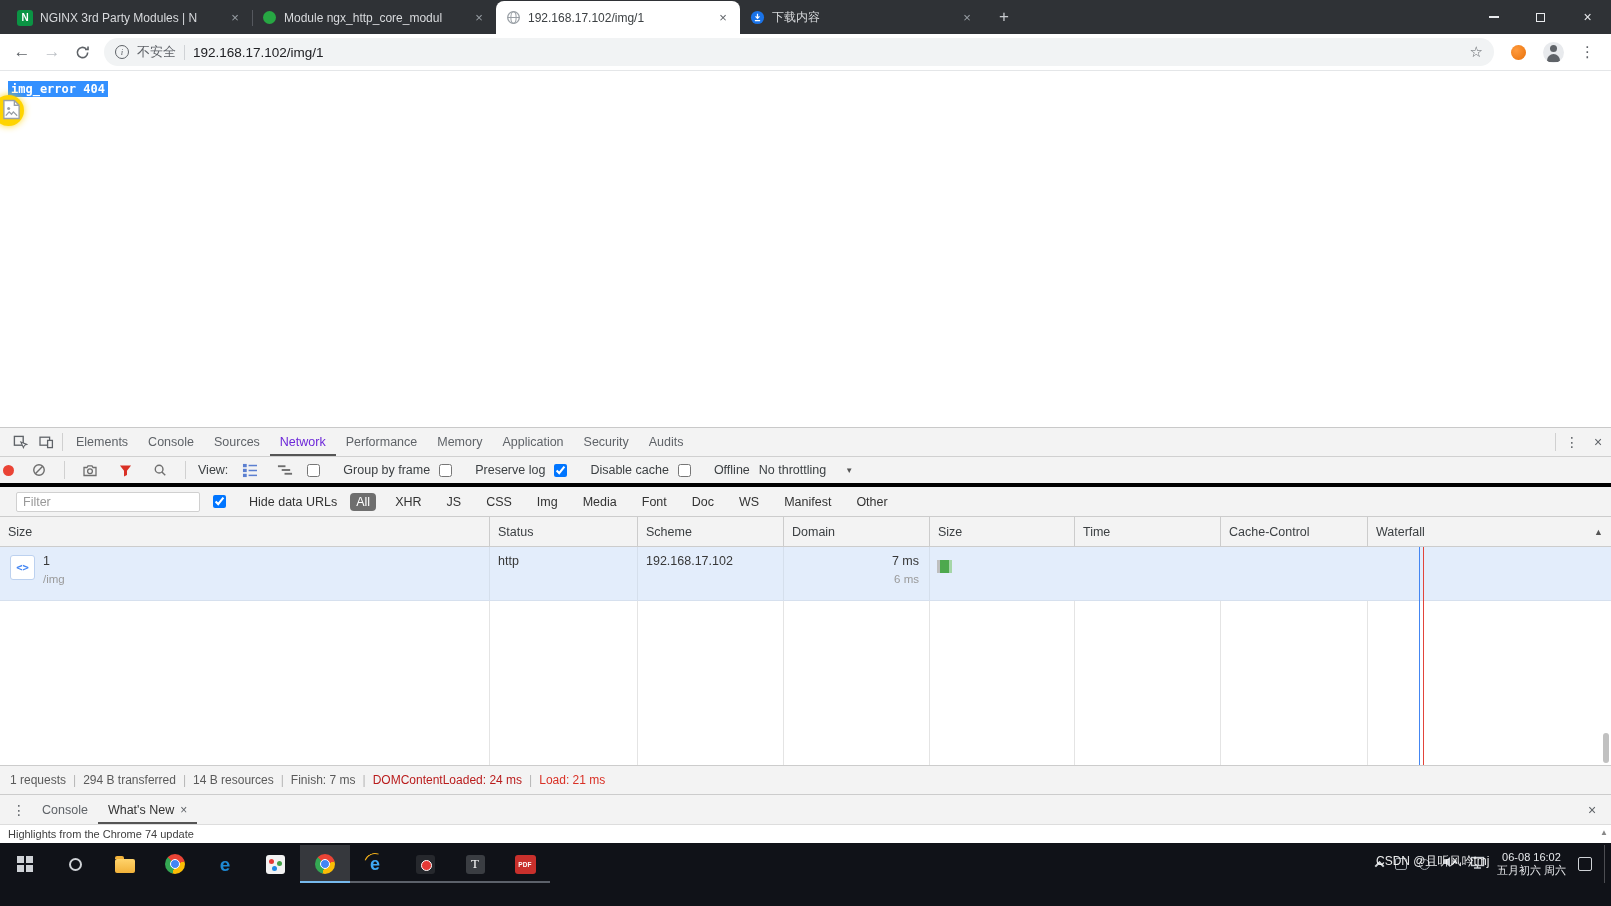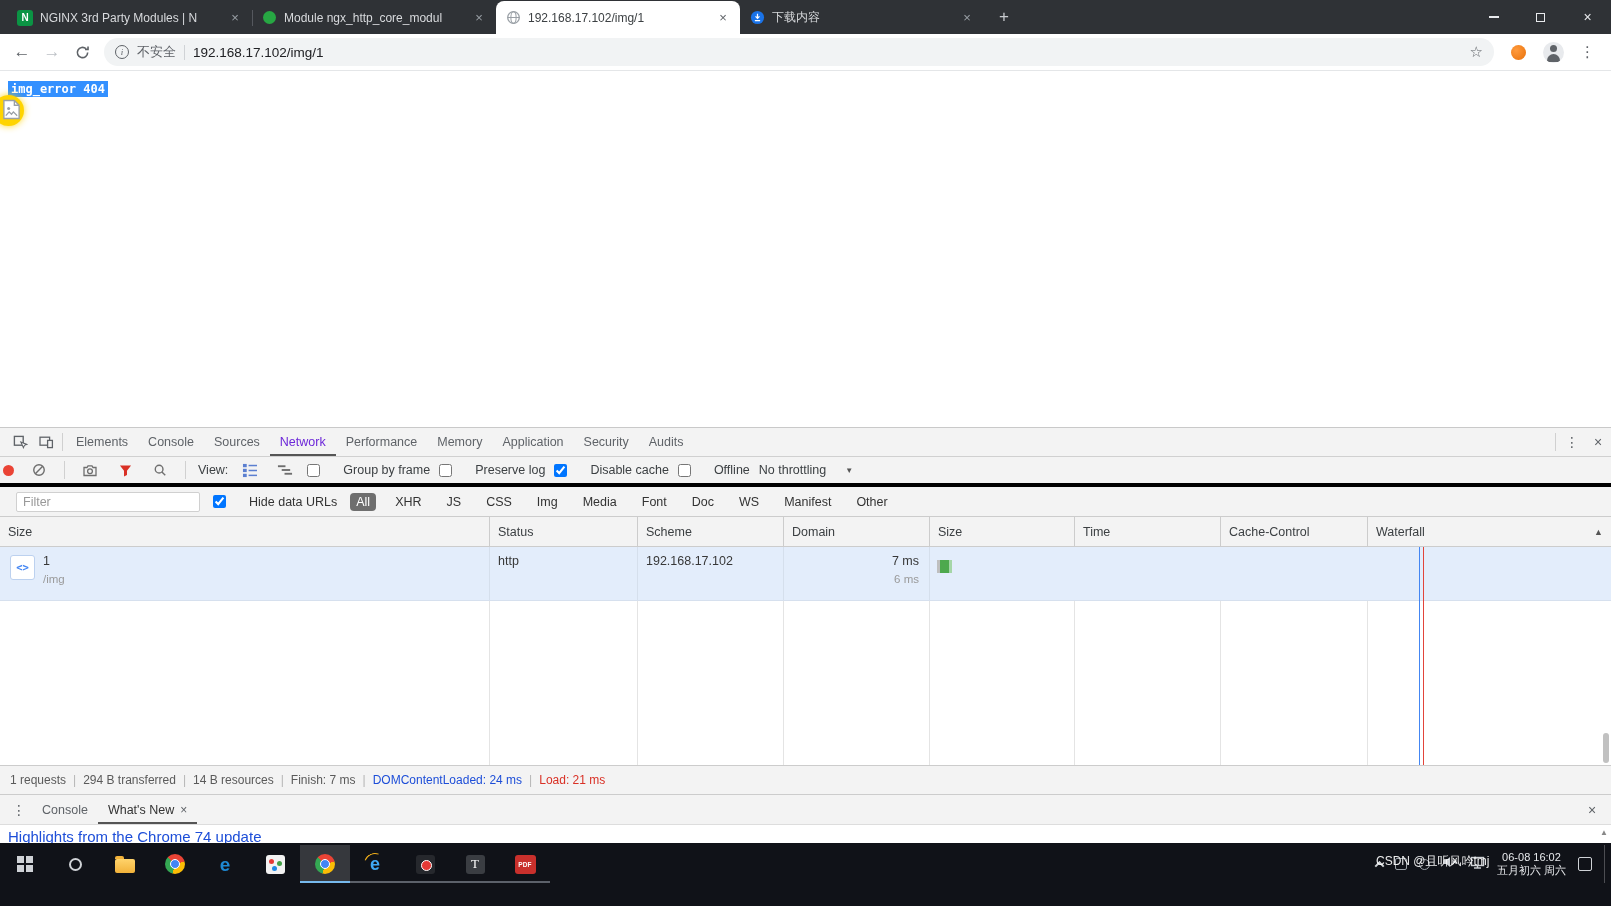--- a/index.html
+++ b/index.html
@@ -85,29 +85,29 @@
   .wf-seg2{width:9px;background:#4ea94e}
   .wf-seg3{width:3px;background:#a5d6a7}
   .colline{position:absolute;top:54px;bottom:0;width:1px;background:#e4e4e4}
   .marker{position:absolute;top:0;bottom:0;width:1px}
   .marker.blue{background:#4486f2}
   .marker.red{background:#e2443a}
   .vscroll-thumb{position:absolute;right:2px;top:186px;width:6px;height:30px;border-radius:3px;background:#c1c1c1}
 
   .dt-summary{height:26px;border-top:1px solid #ccc;padding:14px 10px;font-size:12px;color:#5a5a5a}
   .sum-sep{color:#b5b5b5;margin:0 7px}
-  .sum-dcl{color:#1d4ed8}
+  .sum-dcl{color:#b91c1c}
   .sum-load{color:#d93025}
 
   .dt-drawer-tabs{height:31px;border-top:1px solid #ccc;border-bottom:1px solid #ddd;color:#5f6368;padding:0 6px}
   .drawer-tab{height:100%;display:flex;align-items:center;gap:6px;padding:0 10px;white-space:nowrap}
   .drawer-tab.active{color:#333;box-shadow:inset 0 -2px 0 #555}
   .tab-x{font-size:12px;color:#5f6368}
   .dt-drawer-content{height:21px;position:relative;background:#fff;overflow:hidden}
-  .drawer-heading{position:absolute;left:8px;top:3px;font-size:15px;color:#1d4ed8;white-space:nowrap}
+  .drawer-heading{position:absolute;left:8px;top:3px;font-size:11px;color:#404040;white-space:nowrap}
   .drawer-scroll-up{position:absolute;right:3px;top:3px;font-size:8px;color:#888}
 
   
   .taskbar{height:63px;background:#101218;position:relative;display:flex;align-items:flex-start;padding-top:2px}
   .tb-item{width:50px;height:38px;display:flex;align-items:center;justify-content:center;position:relative}
   .tb-item.active-app{background:rgba(255,255,255,.16);box-shadow:inset 0 -2px 0 #76b9ed}
   .tb-item.running{box-shadow:inset 0 -2px 0 #5c616a}
   .win-logo{display:grid;grid-template-columns:7px 7px;grid-template-rows:7px 7px;gap:1.5px}
   .win-logo i{background:#cfd2d6}
   .search-ring{width:13px;height:13px;border:2px solid #cfd2d6;border-radius:50%}

